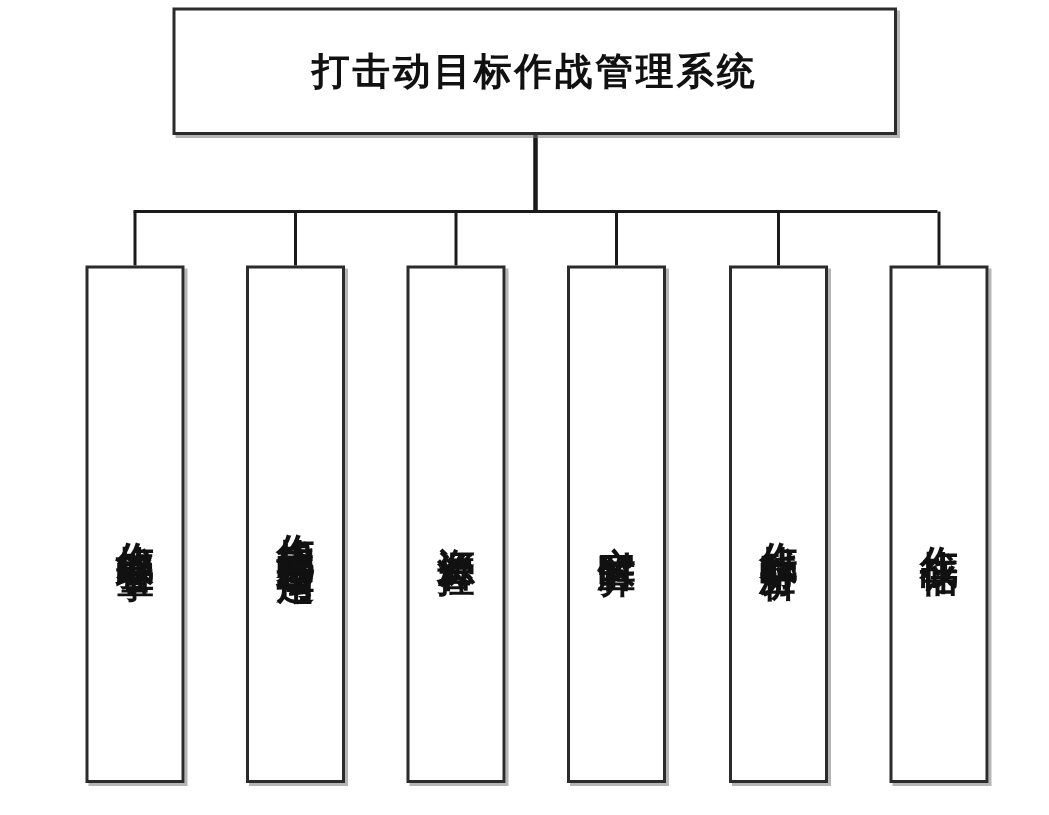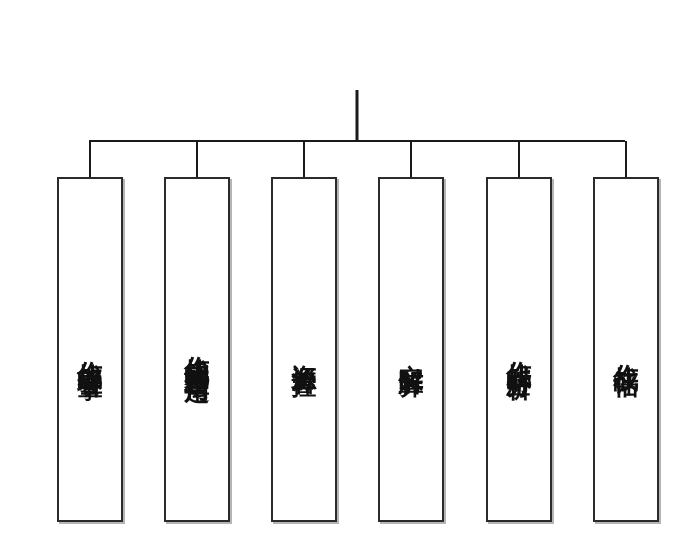--- a/index.html
+++ b/index.html
@@ -101,20 +101,23 @@
     <line x1="89" y1="141" x2="625" y2="141" stroke="#1a1a1a" stroke-width="2"></line>
 
     <line x1="90" y1="141" x2="90" y2="178" stroke="#1a1a1a" stroke-width="2"></line>
     <line x1="197" y1="141" x2="197" y2="178" stroke="#1a1a1a" stroke-width="2"></line>
     <line x1="304" y1="141" x2="304" y2="178" stroke="#1a1a1a" stroke-width="2"></line>
     <line x1="411" y1="141" x2="411" y2="178" stroke="#1a1a1a" stroke-width="2"></line>
     <line x1="519" y1="141" x2="519" y2="178" stroke="#1a1a1a" stroke-width="2"></line>
     <line x1="626" y1="141" x2="626" y2="178" stroke="#1a1a1a" stroke-width="2"></line>
   </svg>
 
+  <div class="node" id="root-node">
+    <span class="root-label">打击动目标作战管理系统</span>
+  </div>
 
   <div class="node child-node c0">
     <span class="child-label">作战管理引擎</span>
   </div>
 
   <div class="node child-node c1">
     <span class="child-label">作战规则管理与运用</span>
   </div>
 
   <div class="node child-node c2">

